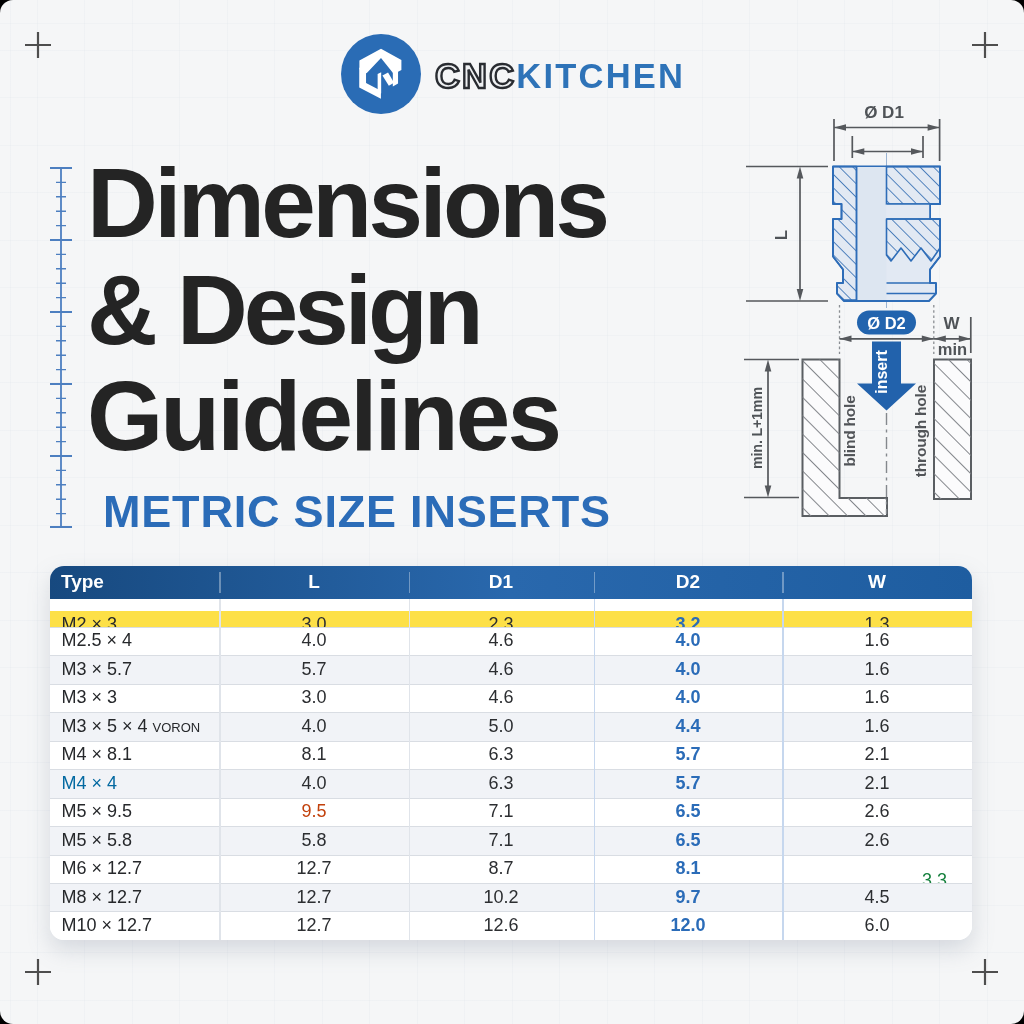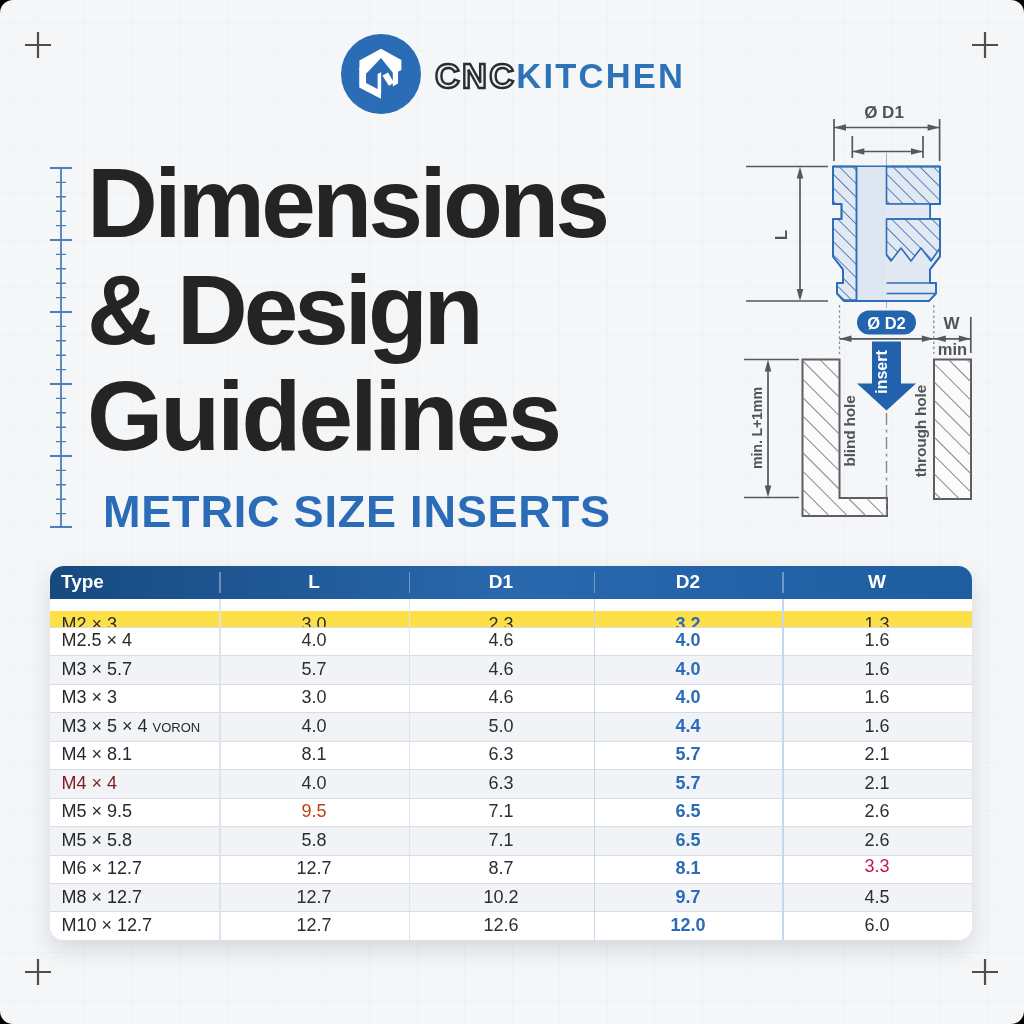--- a/index.html
+++ b/index.html
@@ -220,21 +220,21 @@
 
   <div class="abs" style="left:0;top:174.75px;width:922px;height:28.45px;background:#ffffff;">
     <div class="abs" style="left:11.5px;top:3.5px;font-size:18px;color:#26282b;white-space:nowrap">M4 × 8.1</div>
     <div class="abs" style="left:194px;top:3.5px;width:140px;text-align:center;font-size:18px;color:#2c2e31;">8.1</div>
     <div class="abs" style="left:381px;top:3.5px;width:140px;text-align:center;font-size:18px;color:#2c2e31;">6.3</div>
     <div class="abs" style="left:568px;top:3.5px;width:140px;text-align:center;font-size:18px;color:#2c2e31;font-weight:700;color:#2b6cb8;">5.7</div>
     <div class="abs" style="left:757px;top:3.5px;width:140px;text-align:center;font-size:18px;color:#2c2e31;">2.1</div>
   </div>
 
   <div class="abs" style="left:0;top:203.20px;width:922px;height:28.45px;background:#f1f3f7;">
-    <div class="abs" style="left:11.5px;top:3.5px;font-size:18px;color:#7f1d1d;white-space:nowrap">M4 × 4</div>
+    <div class="abs" style="left:11.5px;top:3.5px;font-size:18px;color:#0369a1;white-space:nowrap">M4 × 4</div>
     <div class="abs" style="left:194px;top:3.5px;width:140px;text-align:center;font-size:18px;color:#2c2e31;">4.0</div>
     <div class="abs" style="left:381px;top:3.5px;width:140px;text-align:center;font-size:18px;color:#2c2e31;">6.3</div>
     <div class="abs" style="left:568px;top:3.5px;width:140px;text-align:center;font-size:18px;color:#2c2e31;font-weight:700;color:#2b6cb8;">5.7</div>
     <div class="abs" style="left:757px;top:3.5px;width:140px;text-align:center;font-size:18px;color:#2c2e31;">2.1</div>
   </div>
 
   <div class="abs" style="left:0;top:231.65px;width:922px;height:28.45px;background:#ffffff;">
     <div class="abs" style="left:11.5px;top:3.5px;font-size:18px;color:#26282b;white-space:nowrap">M5 × 9.5</div>
     <div class="abs" style="left:194px;top:3.5px;width:140px;text-align:center;font-size:18px;color:#c2410c;">9.5</div>
     <div class="abs" style="left:381px;top:3.5px;width:140px;text-align:center;font-size:18px;color:#2c2e31;">7.1</div>
@@ -248,21 +248,21 @@
     <div class="abs" style="left:381px;top:3.5px;width:140px;text-align:center;font-size:18px;color:#2c2e31;">7.1</div>
     <div class="abs" style="left:568px;top:3.5px;width:140px;text-align:center;font-size:18px;color:#2c2e31;font-weight:700;color:#2b6cb8;">6.5</div>
     <div class="abs" style="left:757px;top:3.5px;width:140px;text-align:center;font-size:18px;color:#2c2e31;">2.6</div>
   </div>
 
   <div class="abs" style="left:0;top:288.55px;width:922px;height:28.45px;background:#ffffff;">
     <div class="abs" style="left:11.5px;top:3.5px;font-size:18px;color:#26282b;white-space:nowrap">M6 × 12.7</div>
     <div class="abs" style="left:194px;top:3.5px;width:140px;text-align:center;font-size:18px;color:#2c2e31;">12.7</div>
     <div class="abs" style="left:381px;top:3.5px;width:140px;text-align:center;font-size:18px;color:#2c2e31;">8.7</div>
     <div class="abs" style="left:568px;top:3.5px;width:140px;text-align:center;font-size:18px;color:#2c2e31;font-weight:700;color:#2b6cb8;">8.1</div>
-    <div class="abs" style="left:757px;top:1px;width:140px;text-align:center;font-size:18px;color:#be185d;">3.3</div>
+    <div class="abs" style="left:757px;top:15px;width:140px;text-align:right;font-size:18px;color:#15803d;">3.3</div>
   </div>
 
   <div class="abs" style="left:0;top:317.00px;width:922px;height:28.45px;background:#f1f3f7;">
     <div class="abs" style="left:11.5px;top:3.5px;font-size:18px;color:#26282b;white-space:nowrap">M8 × 12.7</div>
     <div class="abs" style="left:194px;top:3.5px;width:140px;text-align:center;font-size:18px;color:#2c2e31;">12.7</div>
     <div class="abs" style="left:381px;top:3.5px;width:140px;text-align:center;font-size:18px;color:#2c2e31;">10.2</div>
     <div class="abs" style="left:568px;top:3.5px;width:140px;text-align:center;font-size:18px;color:#2c2e31;font-weight:700;color:#2b6cb8;">9.7</div>
     <div class="abs" style="left:757px;top:3.5px;width:140px;text-align:center;font-size:18px;color:#2c2e31;">4.5</div>
   </div>
 

